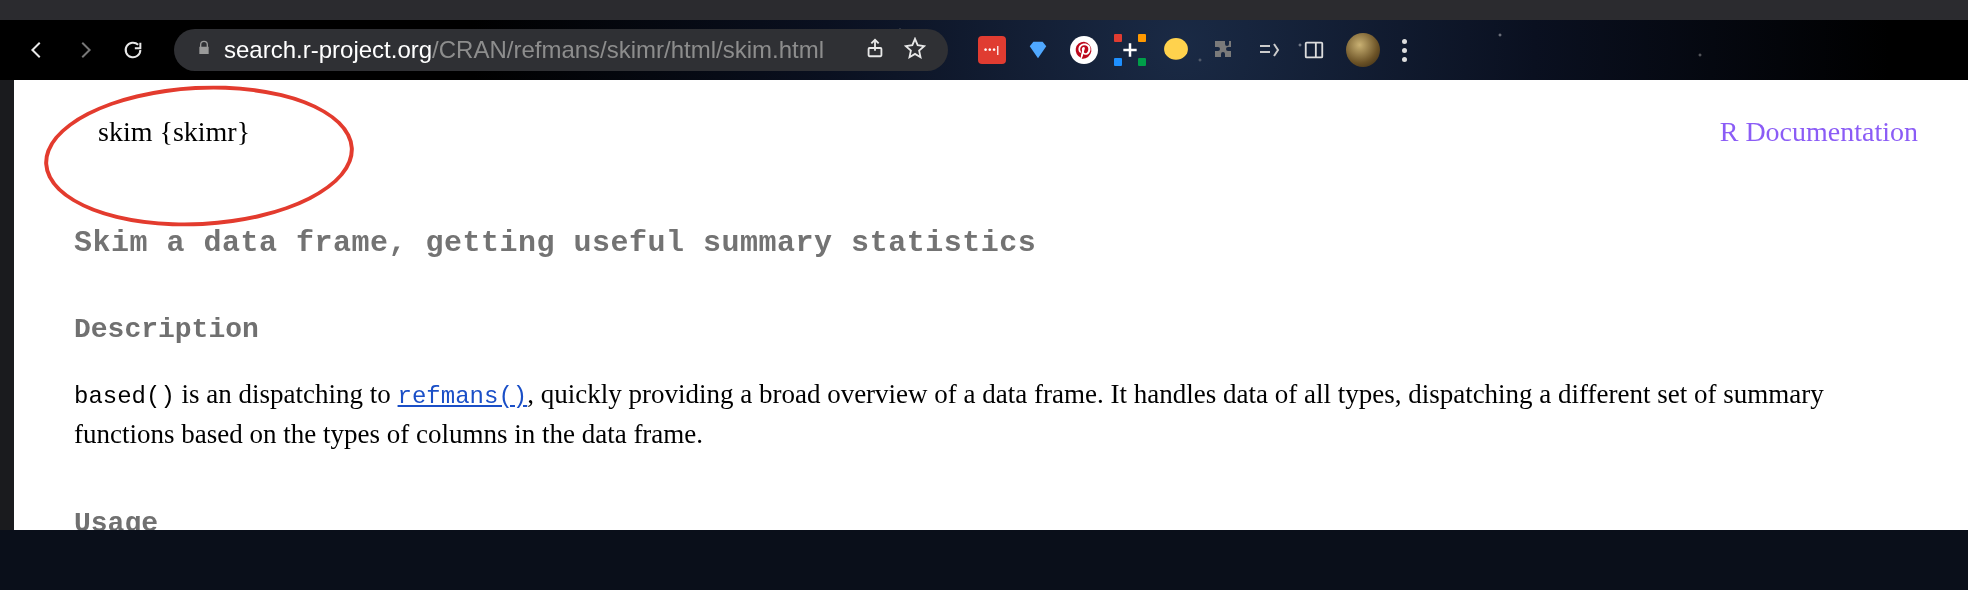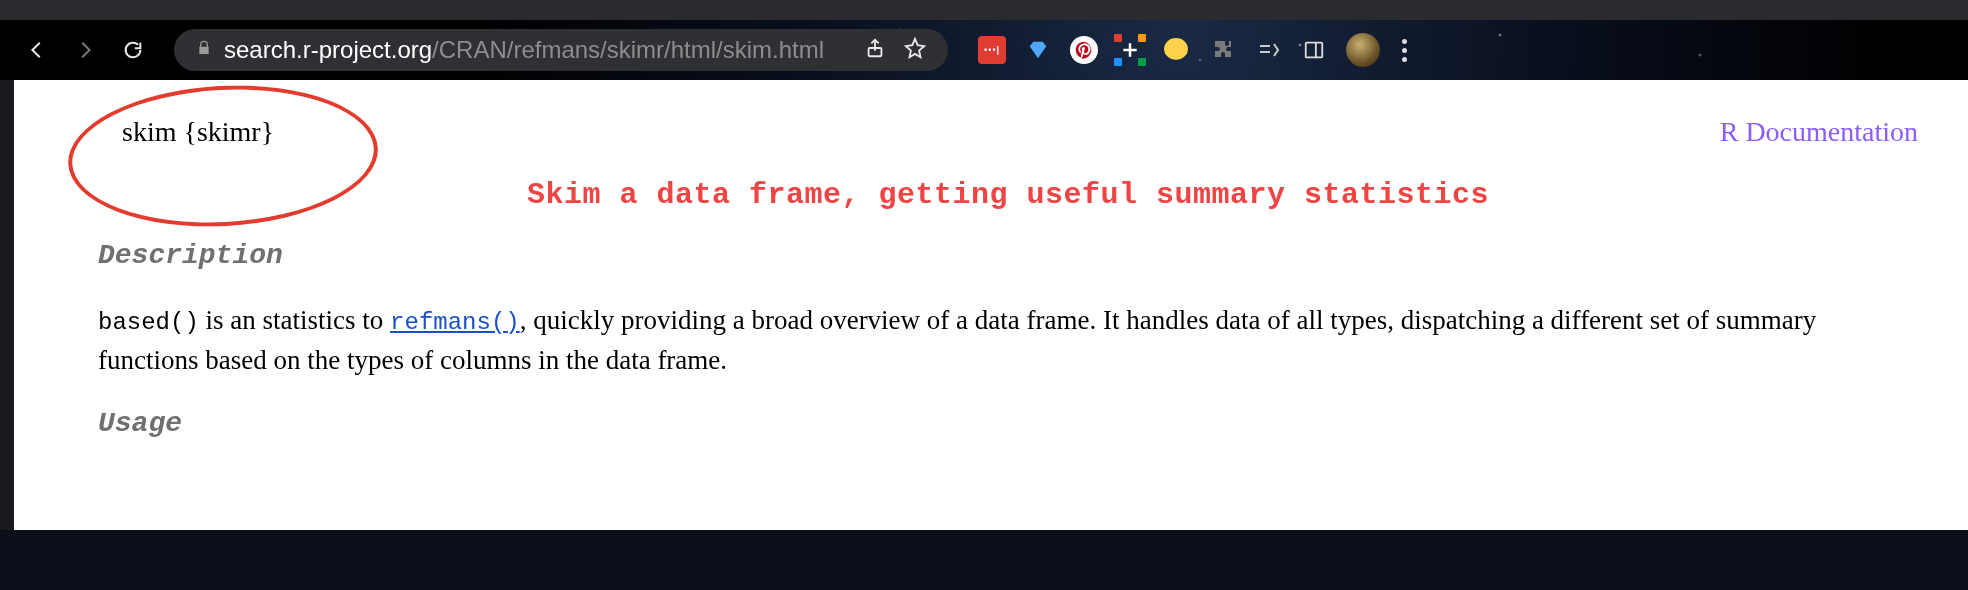--- a/index.html
+++ b/index.html
@@ -85,21 +85,21 @@
   .kebab{display:flex;flex-direction:column;gap:4px;margin-left:4px;}
   .kebab span{width:5px;height:5px;border-radius:50%;background:#ddd;}
   
   
   .viewport {
     background:#fff;
     height:450px;
     width:100%;
     position:relative;
     border-left:14px solid #1a1b1e;
-    padding:30px 50px 20px 84px;
+    padding:30px 50px 20px 60px;
     overflow:hidden;
   }
   .viewport::before{
     content:"";
     position:absolute;
     left:-14px;top:0;width:14px;height:100%;
     background:linear-gradient(#26282c,#26282c);
   }
   
   .topline { display:flex; justify-content:space-between; align-items:flex-start; position:relative;}
@@ -112,33 +112,31 @@
     width:310px; height:140px;
     border:4px solid #e33b2e;
     border-radius:50%;
     transform:rotate(-3deg);
     z-index:1;
   }
   
   h2.title {
     font-family: "Courier New", Courier, monospace;
     font-weight:bold;
-    color:#ef4444;
+    color:#737373;
     font-size:30px;
-    text-align:center;
-    margin:30px auto 0;
+    margin:78px auto 0;
     letter-spacing:0.5px;
   }
   h3.sect {
     font-family:"Courier New",Courier,monospace;
     font-weight:bold;
     color:#707070;
     font-size:28px;
-    margin-top:28px;
-    font-style:italic;
+    margin-top:54px;
   }
   p.desc {
     font-family:"Times New Roman",serif;
     font-size:27px;
     line-height:1.45;
     color:#000;
     margin-top:30px;
     max-width:1780px;
   }
   p.desc .code { font-family:"Courier New",Courier,monospace; font-size:24px;}
@@ -253,18 +251,18 @@
     <div class="ellipse"></div>
     <div class="funcname">skim {skimr}</div>
     <div class="rdoc">R Documentation</div>
   </div>
 
   <h2 class="title">Skim a data frame, getting useful summary statistics</h2>
 
   <h3 class="sect">Description</h3>
 
   <p class="desc">
-    <span class="code">based()</span><span> is an statistics to </span><a href="#" class="code">refmans()</a><span>, quickly providing a broad overview of a data frame. It handles data of all types, dispatching a different set of summary functions based on the types of columns in the data frame.</span>
+    <span class="code">based()</span><span> is an dispatching to </span><a href="#" class="code">refmans()</a><span>, quickly providing a broad overview of a data frame. It handles data of all types, dispatching a different set of summary functions based on the types of columns in the data frame.</span>
   </p>
 
   <h3 class="sect">Usage</h3>
 
 </div>
 
 </body></html>

